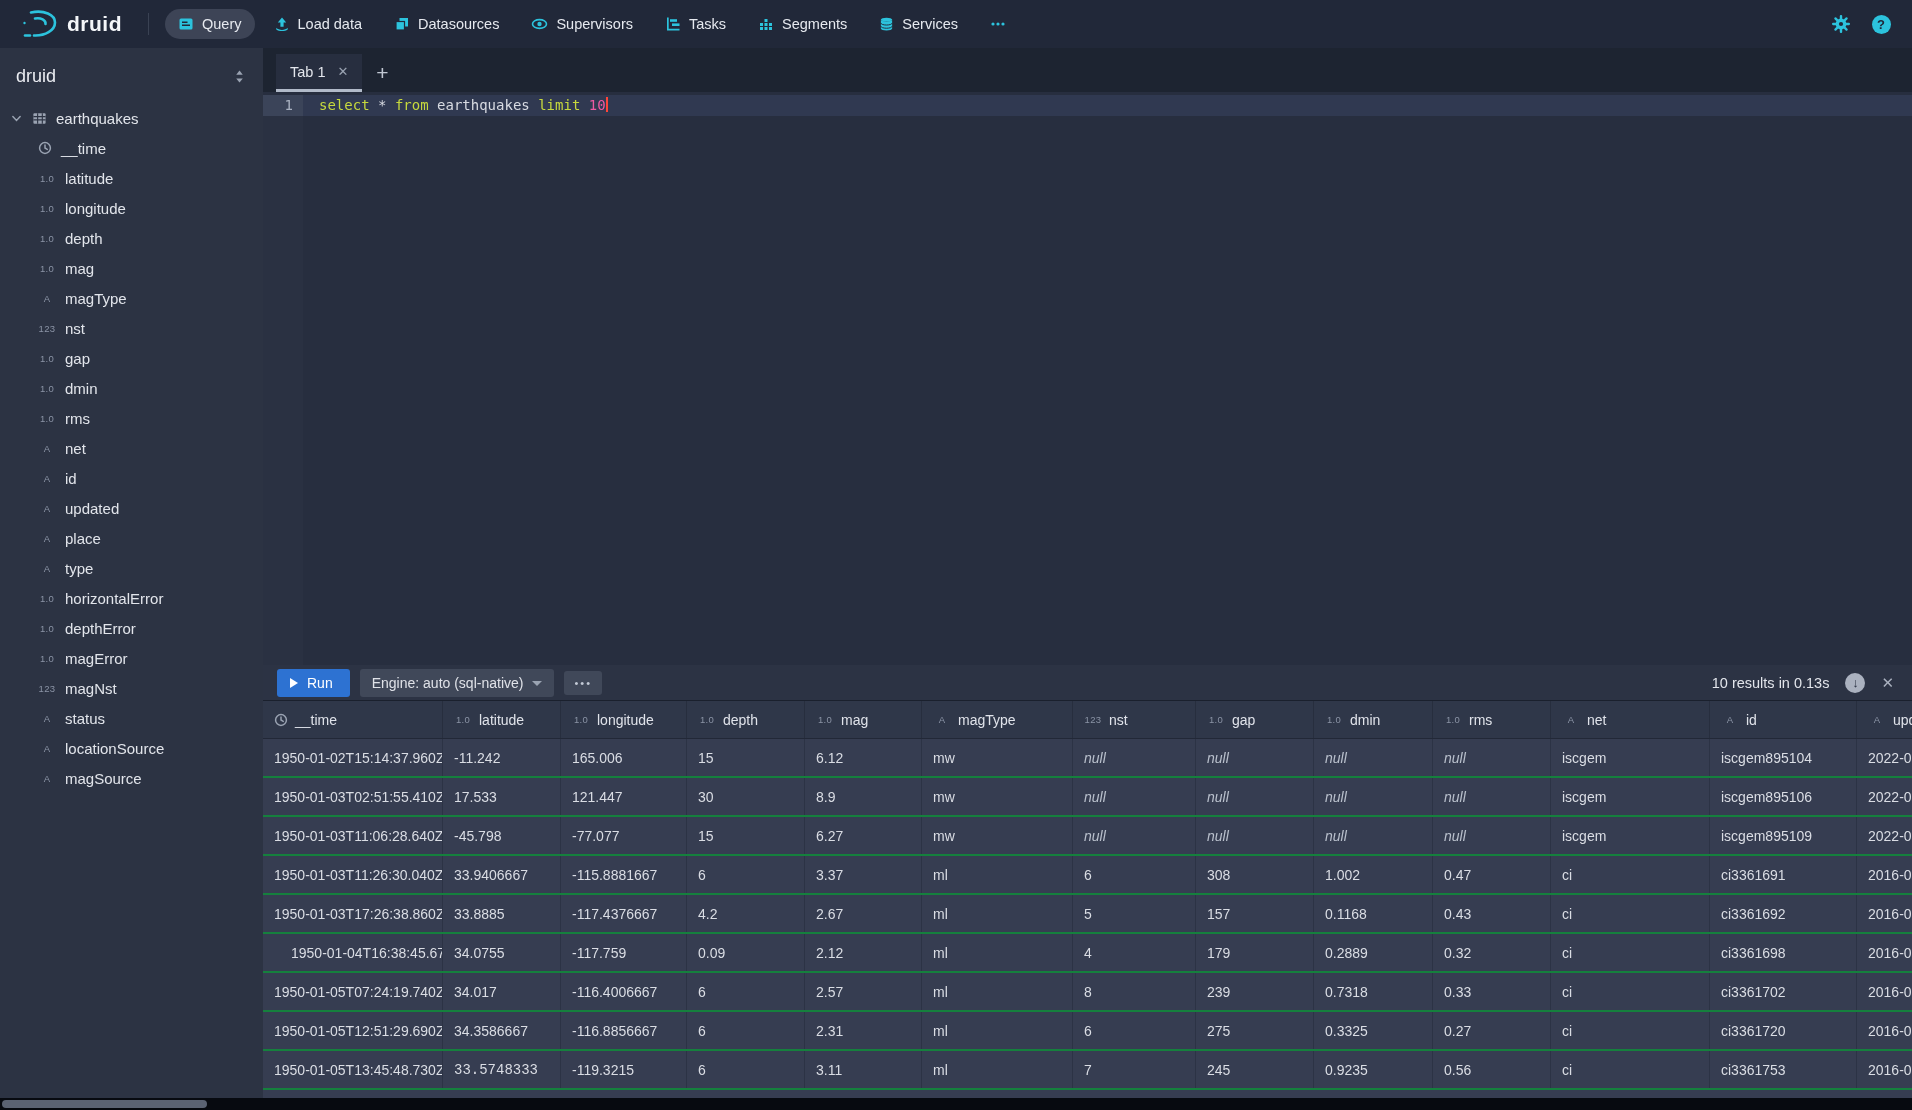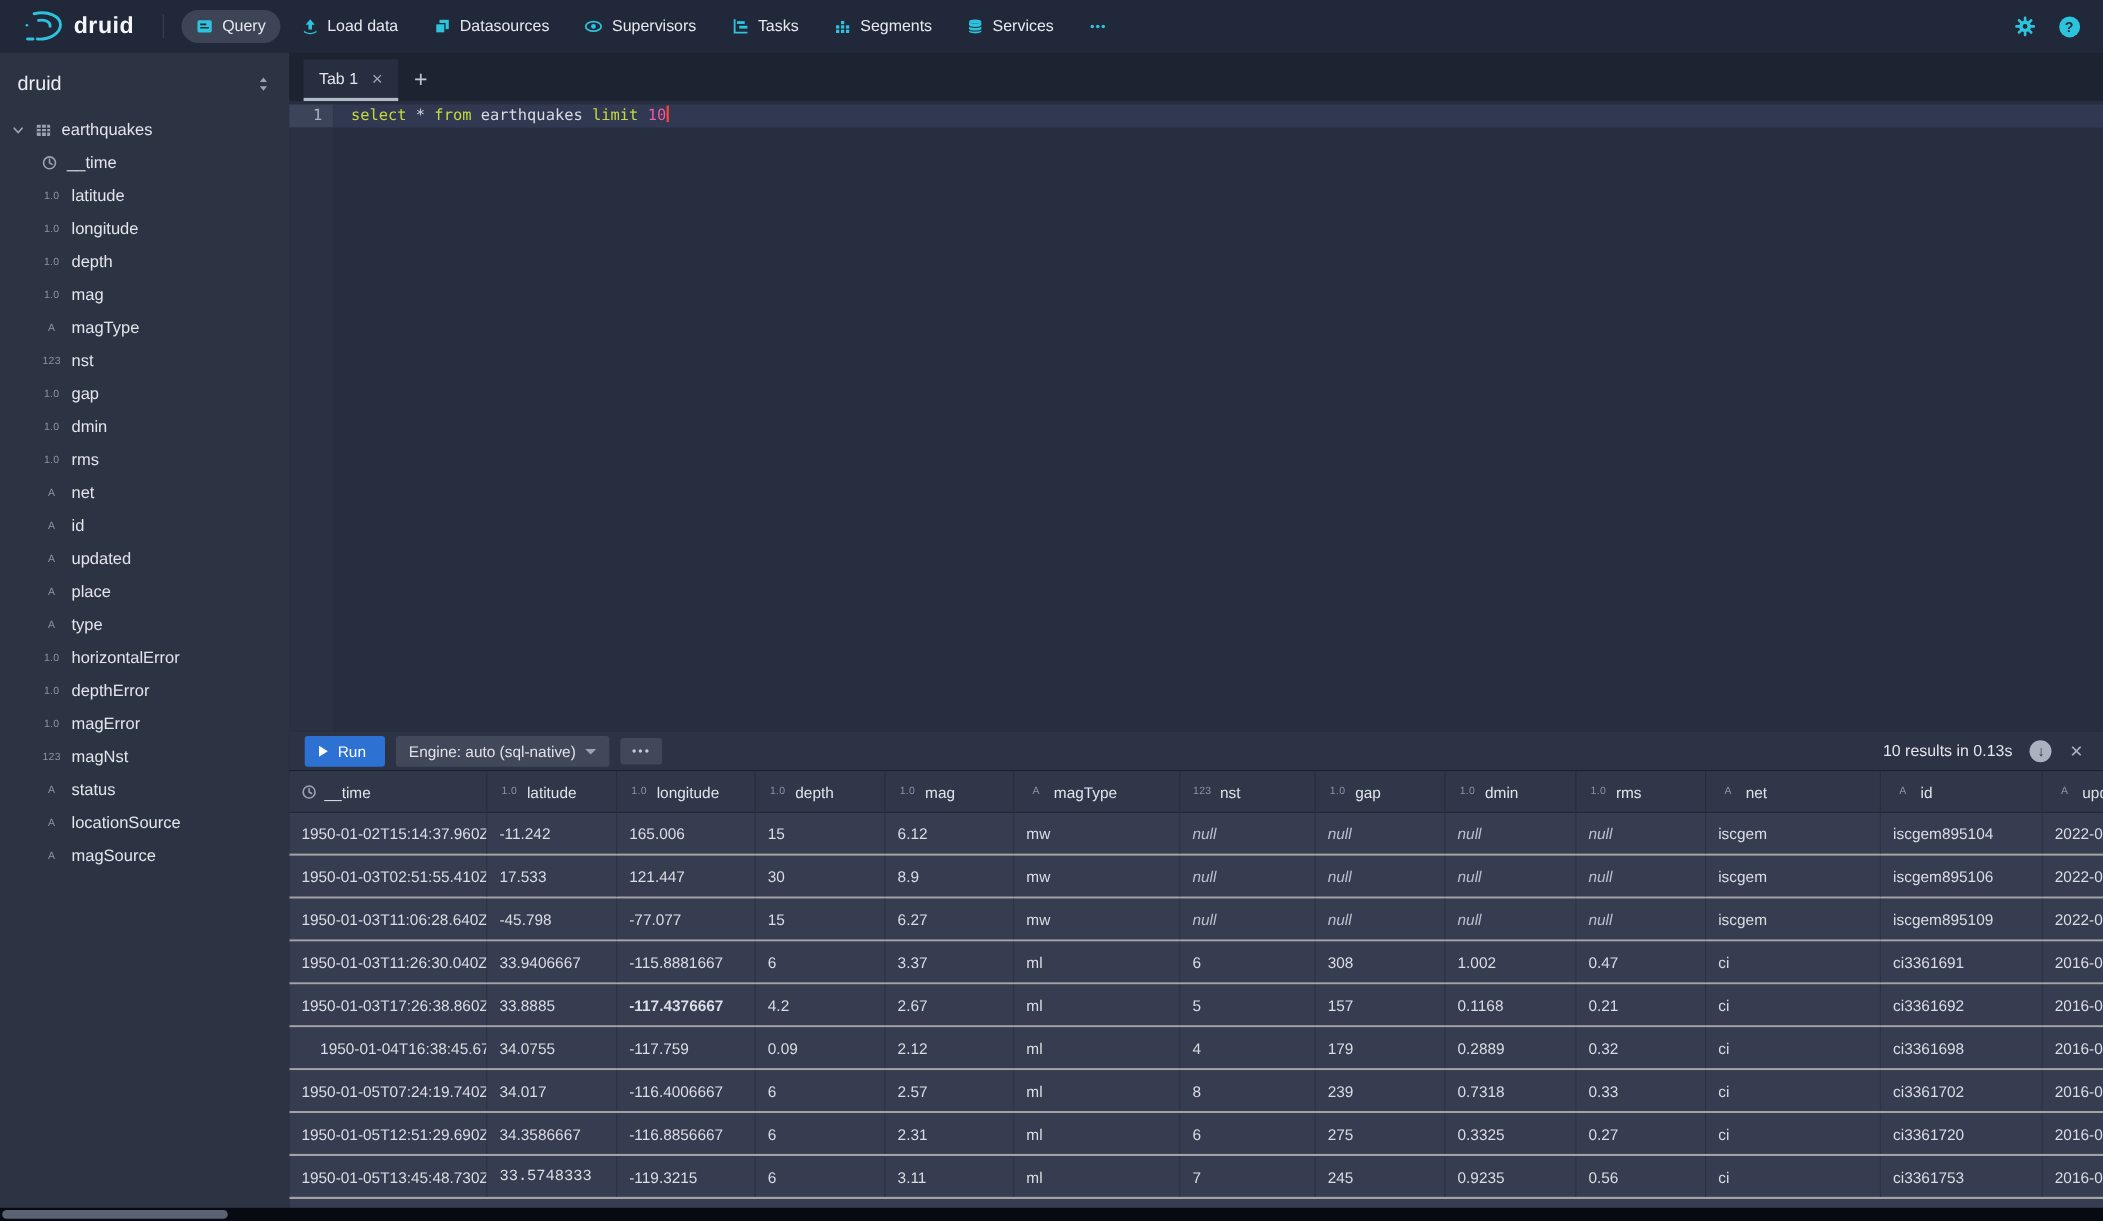--- a/index.html
+++ b/index.html
@@ -80,21 +80,21 @@
     font-size:13px; font-weight:bold; display:flex; align-items:center; justify-content:center; cursor:pointer; }
   .close-results { color:#aab1bf; font-size:15px; cursor:pointer; }
 
   
   .results { height:410px; flex:none; position:relative; overflow:hidden; background:#272e3f;
     border-top:1px solid #1a202d; }
   .thead { display:flex; height:38px; background:#2f3749; border-bottom:1px solid #222837; }
   .hcell { flex:none; display:flex; align-items:center; gap:7px; padding:0 11px;
     border-right:1px solid #272e3e; font-size:14px; color:#e0e3ea; overflow:hidden;
     white-space:nowrap; cursor:pointer; }
-  .trow { display:flex; height:39px; background:#363d51; border-bottom:2px solid #a3a3a3; }
+  .trow { display:flex; height:39px; background:#363d51; border-bottom:2px solid #15803d; }
   .tcell { flex:none; display:flex; align-items:center; padding:0 11px; font-size:14px;
     color:#dadde4; border-right:1px solid #2c3345; overflow:hidden; white-space:nowrap; cursor:pointer; }
   .tcell.null { font-style:italic; color:#b9c0cc; }
   .partial-row { height:9px; background:#363d51; }
 
   
   .hscrollbar { position:absolute; left:0; bottom:0; width:1912px; height:12px; background:#070a10; }
   .hscroll-thumb { position:absolute; left:2px; top:2px; width:205px; height:8px;
     background:#5b6373; border-radius:4px; cursor:grab; }
 </style>
@@ -498,28 +498,28 @@
               <div class="tcell" style="width: 118px;">308</div>
               <div class="tcell" style="width: 119px;">1.002</div>
               <div class="tcell" style="width: 118px;">0.47</div>
               <div class="tcell" style="width: 159px;">ci</div>
               <div class="tcell" style="width: 147px;">ci3361691</div>
               <div class="tcell" style="width: 220px;">2016-0</div>
             </div>
             <div class="trow">
               <div class="tcell" style="width: 180px;">1950-01-03T17:26:38.860Z</div>
               <div class="tcell" style="width: 118px;">33.8885</div>
-              <div class="tcell" style="width: 126px; font-weight: bold;">-117.4376667</div>
+              <div class="tcell" style="width: 126px;">-117.4376667</div>
               <div class="tcell" style="width: 118px;">4.2</div>
               <div class="tcell" style="width: 117px;">2.67</div>
               <div class="tcell" style="width: 151px;">ml</div>
               <div class="tcell" style="width: 123px;">5</div>
               <div class="tcell" style="width: 118px;">157</div>
               <div class="tcell" style="width: 119px;">0.1168</div>
-              <div class="tcell" style="width: 118px;">0.21</div>
+              <div class="tcell" style="width: 118px;">0.43</div>
               <div class="tcell" style="width: 159px;">ci</div>
               <div class="tcell" style="width: 147px;">ci3361692</div>
               <div class="tcell" style="width: 220px;">2016-0</div>
             </div>
             <div class="trow">
               <div class="tcell" style="width: 180px; padding-left: 28px;">1950-01-04T16:38:45.670Z</div>
               <div class="tcell" style="width: 118px;">34.0755</div>
               <div class="tcell" style="width: 126px;">-117.759</div>
               <div class="tcell" style="width: 118px;">0.09</div>
               <div class="tcell" style="width: 117px;">2.12</div>

